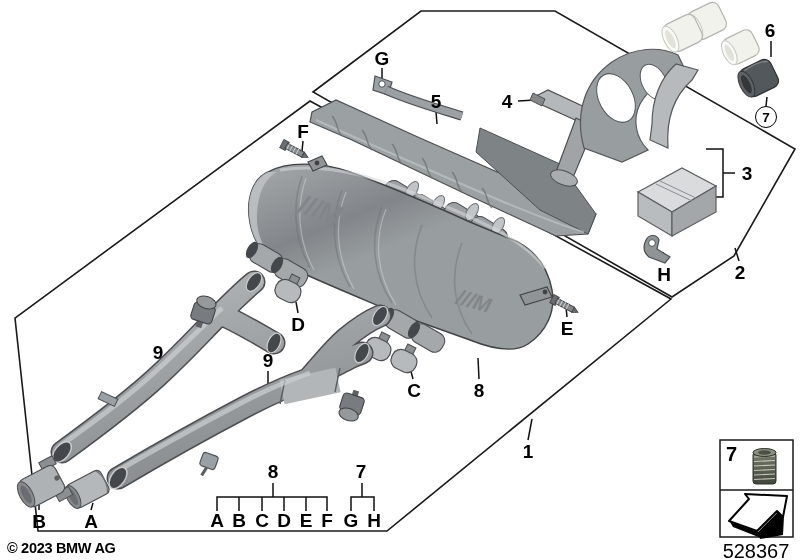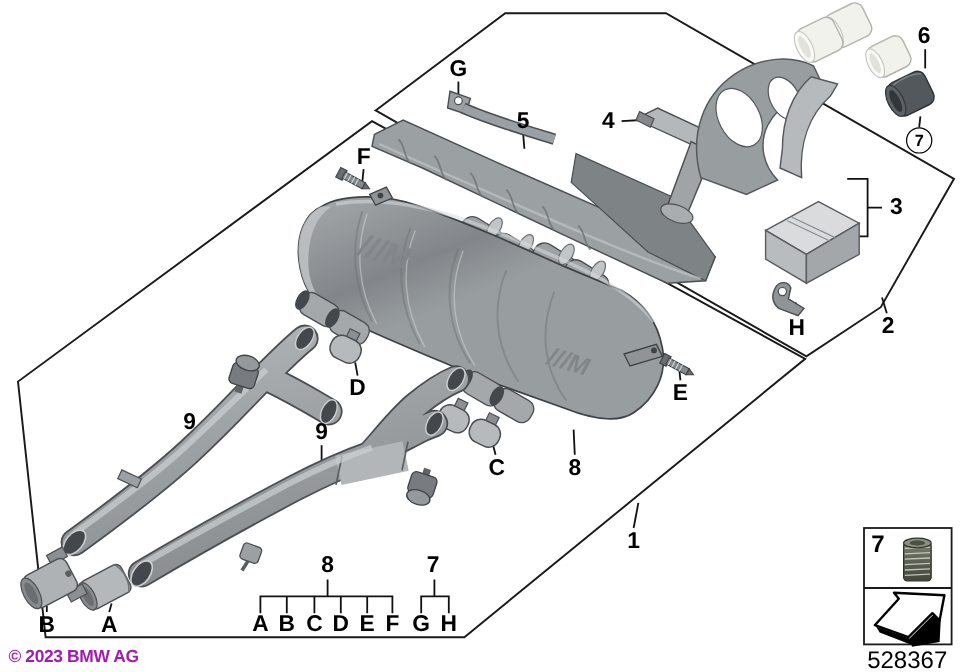--- a/index.html
+++ b/index.html
@@ -7,21 +7,21 @@
          font-family:"Liberation Sans","DejaVu Sans",sans-serif;}
   #art{position:absolute;left:0;top:0;z-index:1;}
   .co{position:absolute;transform:translate(-50%,-50%);z-index:3;
       font-weight:bold;font-size:19px;color:#000;line-height:1;white-space:nowrap;}
   .co-circle{position:absolute;transform:translate(-50%,-50%);z-index:3;
       width:20px;height:20px;border:1.7px solid #000;border-radius:50%;
       display:flex;align-items:center;justify-content:center;
       font-weight:bold;font-size:13.5px;color:#000;background:#fff;}
   .legend-num{position:absolute;left:726px;top:443px;z-index:3;font-weight:bold;font-size:20px;}
   .footer-copy{position:absolute;left:7px;top:540px;z-index:3;font-weight:bold;font-size:14.5px;
-      letter-spacing:-0.3px;color:#a21caf;}
+      letter-spacing:-0.3px;color:#000000;}
   .footer-num{position:absolute;left:716px;top:540px;width:80px;text-align:center;z-index:3;
       font-size:20px;color:#000;}
 </style>
 </head>
 <body>
 
 <div id="stage">
 
 <svg id="art" width="800" height="560" viewBox="0 0 800 560">
   <defs>

